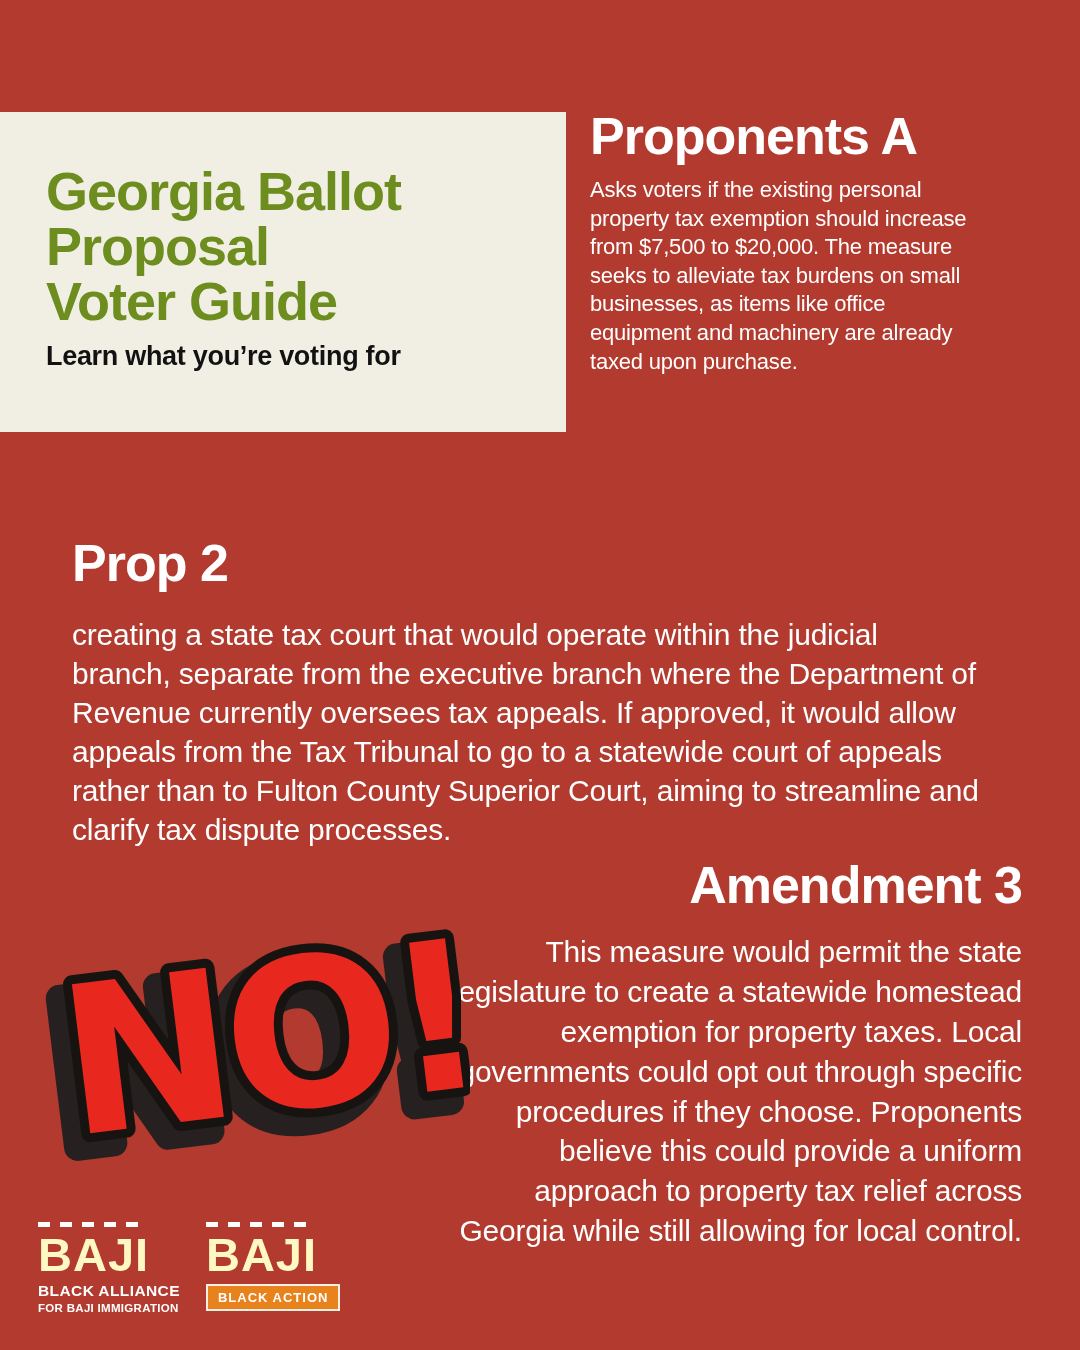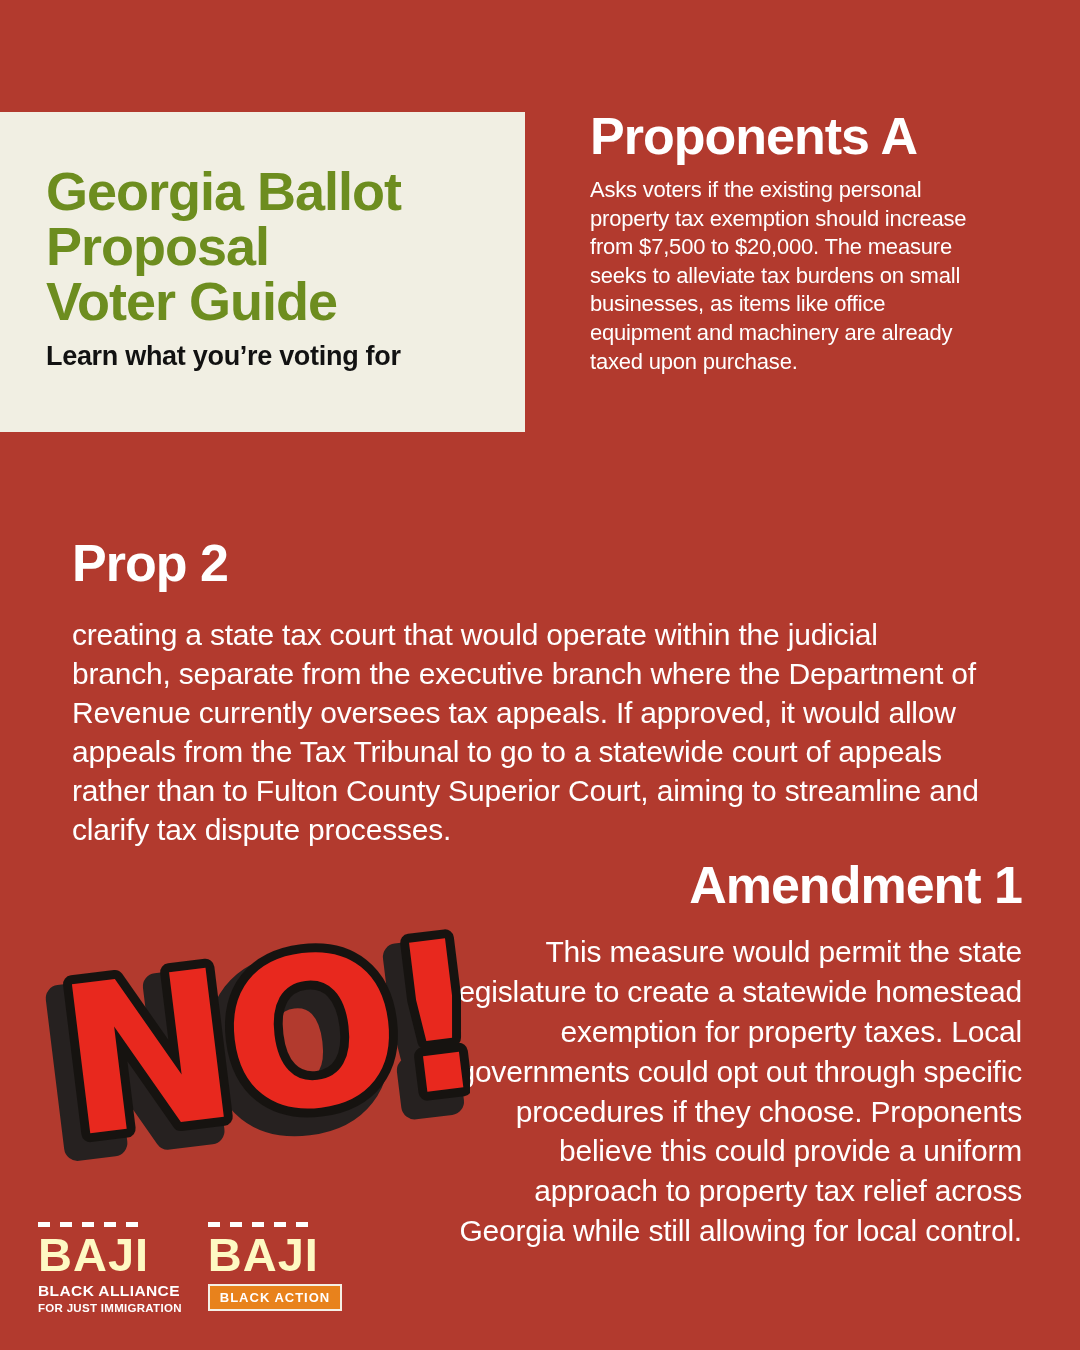--- a/index.html
+++ b/index.html
@@ -13,21 +13,21 @@
     background: #b23a2e;
     overflow: hidden;
     margin: 0 auto;
   }
 
   
   .title-card {
     position: absolute;
     left: 0;
     top: 112px;
-    width: 525px;
+    width: 566px;
     height: 320px;
     background: #f1efe3;
     padding: 52px 30px 0 46px;
   }
   .guide-title {
     color: #6d8d1f;
     font-size: 54px;
     font-weight: bold;
     line-height: 1.02;
     letter-spacing: -1px;
@@ -151,38 +151,38 @@
     <h2>Proponents A</h2>
     <p>Asks voters if the existing personal property tax exemption should increase from $7,500 to $20,000. The measure seeks to alleviate tax burdens on small businesses, as items like office equipment and machinery are already taxed upon purchase.</p>
   </section>
 
   <section class="section sec-prop2">
     <h2>Prop 2</h2>
     <p>creating a state tax court that would operate within the judicial branch, separate from the executive branch where the Department of Revenue currently oversees tax appeals. If approved, it would allow appeals from the Tax Tribunal to go to a statewide court of appeals rather than to Fulton County Superior Court, aiming to streamline and clarify tax dispute processes.</p>
   </section>
 
   <section class="section sec-amendment">
-    <h2>Amendment 1</h2>
+    <h2>Amendment 3</h2>
     <p>This measure would permit the state legislature to create a statewide homestead exemption for property taxes. Local governments could opt out through specific procedures if they choose. Proponents believe this could provide a uniform approach to property tax relief across Georgia while still allowing for local control.</p>
   </section>
 
   <svg class="no-svg" viewBox="0 0 480 340" width="430" height="305" aria-hidden="true">
     <g transform="rotate(-7 240 170)">
       <text class="no-shadow" x="8" y="262">NO!</text>
       <text class="no-main" x="24" y="248">NO!</text>
     </g>
   </svg>
 
   <div class="logo-row">
 
     <div class="logo">
       <div class="logo-ticks"></div>
       <div class="logo-name">BAJI</div>
       <div class="logo-tag1">BLACK ALLIANCE</div>
-      <div class="logo-tag2">FOR JUST IMMIGRATION</div>
+      <div class="logo-tag2">FOR BAJI IMMIGRATION</div>
     </div>
 
     <div class="logo">
       <div class="logo-ticks"></div>
       <div class="logo-name">BAJI</div>
       <div class="logo-badge">BLACK ACTION</div>
     </div>
 
   </div>
 

